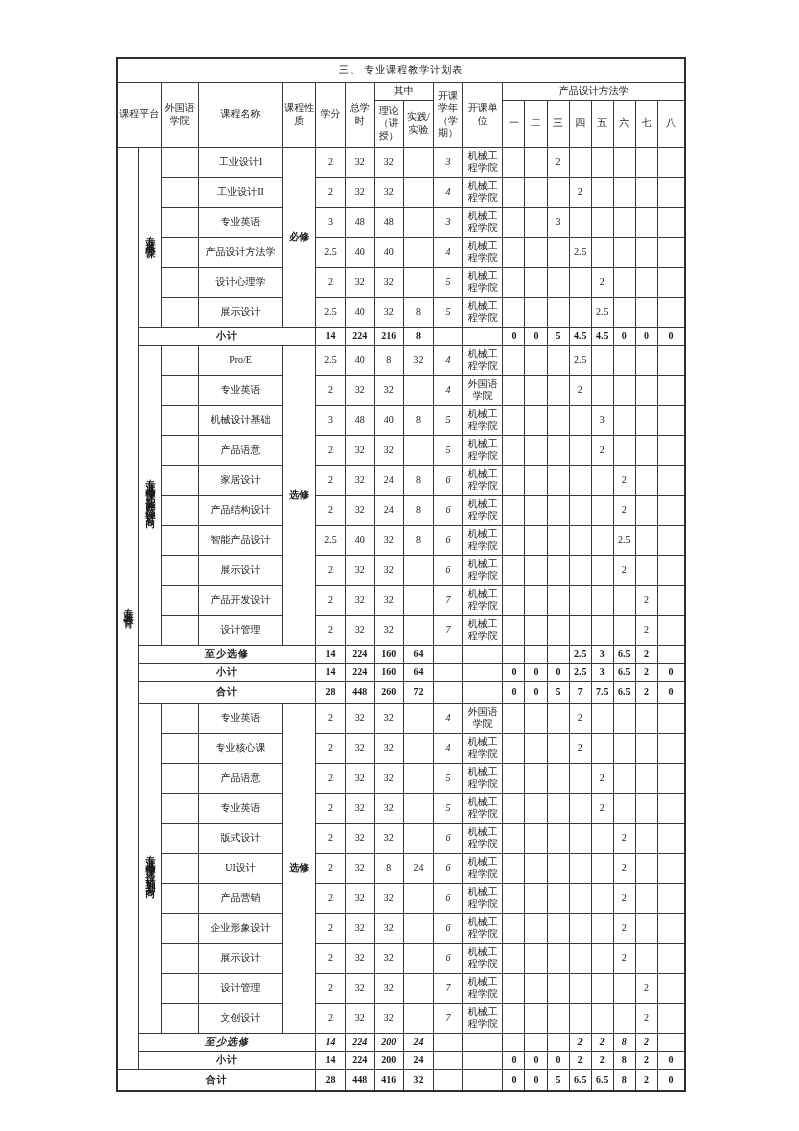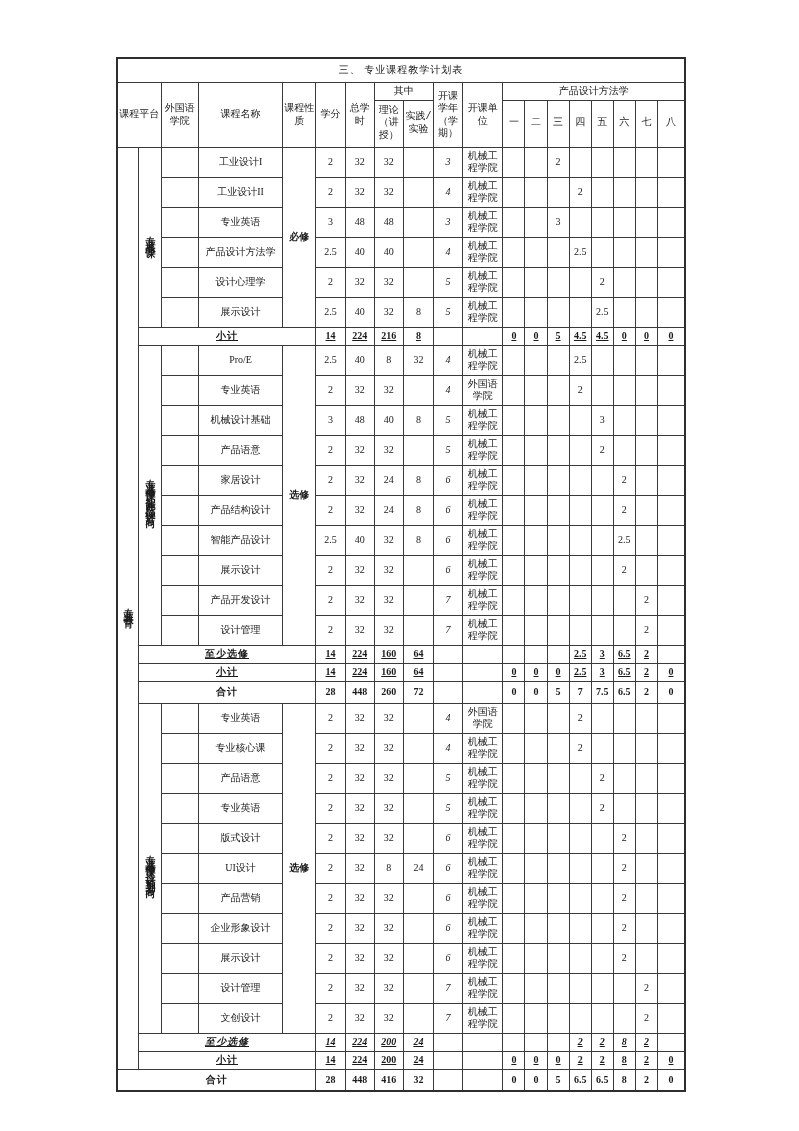--- a/index.html
+++ b/index.html
@@ -12,24 +12,24 @@
     border-collapse:collapse;table-layout:fixed;width:570px;
     border:2px solid #2e2e2e;background:#fff;
   }
   table.plan td{
     border:1px solid #3a3a3a;text-align:center;vertical-align:middle;
     padding:0 1px;font-size:10px;line-height:1.25;overflow:hidden;
   }
   td.title-cell{font-size:13.5px;font-weight:normal;letter-spacing:1px;border-bottom:2px solid #2e2e2e;margin-top:7px;}
   .r-title{height:24px;}
   .r-h1{height:18px;}
-  .r-h2{height:47px;font-family:Liberation Mono, monospace;}
+  .r-h2{height:47px;}
   .hd{font-size:10px;line-height:1.2;}
   .r-course{height:30px;margin-top:48px;}
-  .r-sub{height:18px;text-decoration:underline;}
+  .r-sub{height:18px;}
   .r-total{height:22px;margin-top:15px;}
   .vlabel{
     writing-mode:vertical-rl;text-orientation:upright;
     font-weight:bold;font-size:10px;letter-spacing:3px;
     padding:4px 0;margin:0 auto;
   }
   td.vcell{padding:2px 0;}
   .name-cell{font-size:9.5px;}
   .unit-cell{font-size:9px;line-height:1.15;padding:0 4px;}
   .num{font-size:10px;}

